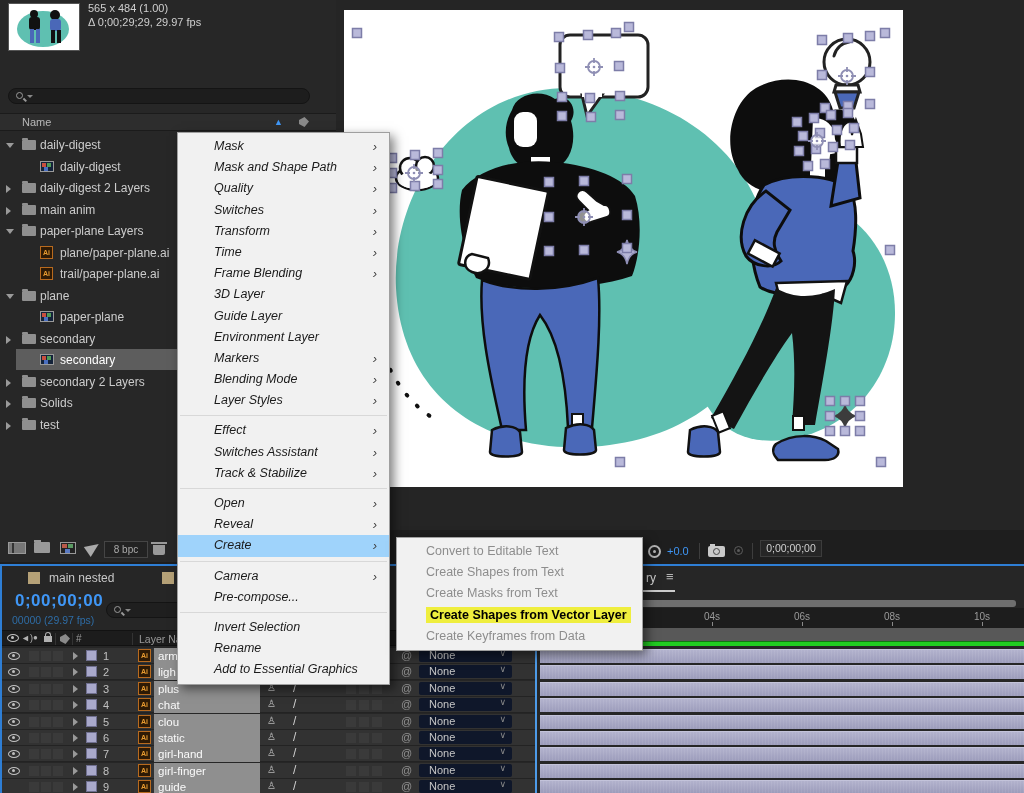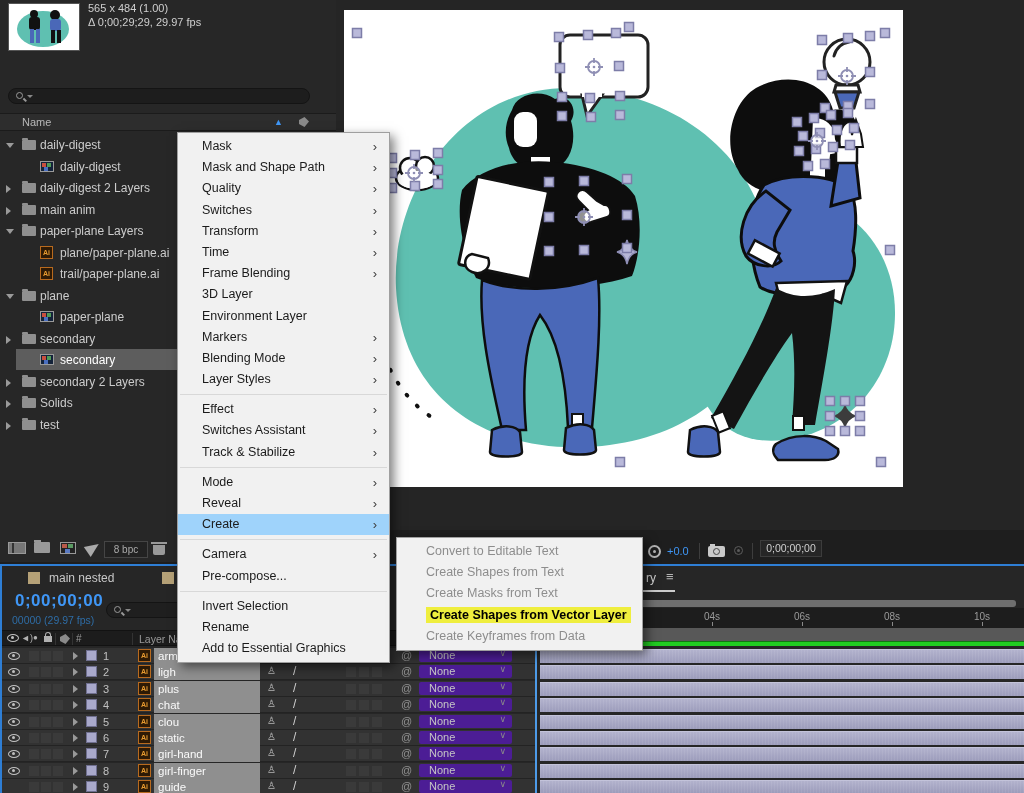--- a/index.html
+++ b/index.html
@@ -101,21 +101,21 @@
   .cellsw { position:absolute; width:10px; height:10px; top:3px; background:#3a3a3a; }
   .twirl { position:absolute; left:71px; top:4px; width:0; height:0; border-top:4px solid transparent; border-bottom:4px solid transparent; border-left:5px solid #999; }
   .swatch { position:absolute; left:84px; top:2px; width:11px; height:11px; background:#a9a9cb; border:1px solid #6f6f8f; }
   .lnum { position:absolute; left:101px; top:2px; width:16px; font-size:11px; color:#c0c0c0; }
   .lrow .aiic { left:136px; top:1px; }
   .lname { position:absolute; left:152px; top:0; width:106px; height:16px; background:#8f8f8f;
     color:#fafafa; font-size:11.5px; line-height:16px; padding-left:4px; white-space:nowrap; overflow:hidden; }
   .shy { position:absolute; left:265px; top:1px; font-size:10px; color:#b5b5b5; }
   .slash { position:absolute; left:291px; top:0px; font-size:12px; color:#d0d0d0; }
   .whip { position:absolute; left:399px; top:1px; font-size:11px; color:#909090; }
-  .nonebox { position:absolute; left:417px; top:1px; width:93px; height:13px; background:#4c1d95; border-radius:2px; }
+  .nonebox { position:absolute; left:417px; top:1px; width:93px; height:13px; background:#0f172a; border-radius:2px; }
   .nonebox .nv { position:absolute; left:10px; top:0; font-size:11px; color:#c5c5c5; line-height:13px; }
   .nonebox .chev { position:absolute; right:6px; top:-1px; font-size:9px; color:#8a8a8a; }
 
   
   .rytab { position:absolute; left:644px; top:5px; font-size:12px; color:#d5d5d5; }
   .ryunder { position:absolute; left:636px; top:24px; width:37px; height:2px; background:#cccccc; }
   .hamb { position:absolute; left:664px; top:3px; font-size:13px; color:#b5b5b5; }
   .hscroll { position:absolute; left:540px; top:34px; width:474px; height:7px; background:#6f6f6f; border-radius:3px; }
   .ruler { position:absolute; left:533px; top:42px; width:491px; height:20px; background:#1d1d1d; }
   .rlabel { position:absolute; top:3px; width:28px; text-align:center; font-size:10px; color:#9b9b9b; }
@@ -123,22 +123,22 @@
   .workarea { position:absolute; left:536px; top:62px; width:488px; height:13px; background:#585858; border-radius:2px; }
   .greenbar { position:absolute; left:536px; top:75px; width:488px; height:5px; background:#21cd21; border-top:1px solid #0f7a0f; }
   .tbar { position:absolute; left:538px; width:486px; height:14px; border-top:1px solid #c3c3da;
     background:repeating-linear-gradient(90deg, rgba(255,255,255,.07) 0 1px, rgba(0,0,0,0) 1px 3px),
                linear-gradient(#b2b2cd,#9c9cbb); }
   .cti { position:absolute; left:533px; top:78px; width:2px; height:149px; background:#4d9be8; }
 
   
   .cmenu { position:absolute; left:177px; top:132px; width:213px; background:#f1f1f1;
     border:1px solid #9f9f9f; box-shadow:4px 4px 10px rgba(0,0,0,.5); padding:3px 0; z-index:50; }
-  .mi { position:relative; height:21.2px; line-height:21.2px; padding-left:24px;
-    font-size:12.5px; color:#1b1b1b; white-space:nowrap; }
+  .mi { position:relative; height:21.2px; line-height:21.2px; padding-left:36px;
+    font-size:12.5px; color:#1b1b1b; white-space:nowrap;font-style:italic; }
   .mi .miarrow { position:absolute; right:12px; top:0; font-size:13px; color:#404040; }
   .mi.hl { background:#9fd3fb; }
   .msep { height:1px; background:#d8d8d8; margin:4px 2px; }
   .smenu { position:absolute; left:396px; top:537px; width:247px; background:#f1f1f1;
     border:1px solid #9f9f9f; box-shadow:4px 4px 10px rgba(0,0,0,.5); padding:3px 0; z-index:51; }
   .smi { height:21.2px; line-height:21.2px; padding-left:29px; font-size:12.5px; color:#8d8d8d; white-space:nowrap; }
   .smi.ylw { color:#000; font-weight:bold; }
   .smi.ylw .ylabel { background:#efee3e; padding:1px 4px; }
 </style>
 </head>
@@ -662,30 +662,31 @@
 
   <div class="cmenu">
     <div class="mi"><span>Mask</span><span class="miarrow">›</span></div>
     <div class="mi"><span>Mask and Shape Path</span><span class="miarrow">›</span></div>
     <div class="mi"><span>Quality</span><span class="miarrow">›</span></div>
     <div class="mi"><span>Switches</span><span class="miarrow">›</span></div>
     <div class="mi"><span>Transform</span><span class="miarrow">›</span></div>
     <div class="mi"><span>Time</span><span class="miarrow">›</span></div>
     <div class="mi"><span>Frame Blending</span><span class="miarrow">›</span></div>
     <div class="mi"><span>3D Layer</span></div>
+    <div class="mi"><span>Guide Layer</span></div>
     <div class="mi"><span>Environment Layer</span></div>
     <div class="mi"><span>Markers</span><span class="miarrow">›</span></div>
     <div class="mi"><span>Blending Mode</span><span class="miarrow">›</span></div>
     <div class="mi"><span>Layer Styles</span><span class="miarrow">›</span></div>
     <div class="msep"></div>
     <div class="mi"><span>Effect</span><span class="miarrow">›</span></div>
     <div class="mi"><span>Switches Assistant</span><span class="miarrow">›</span></div>
     <div class="mi"><span>Track &amp; Stabilize</span><span class="miarrow">›</span></div>
     <div class="msep"></div>
-    <div class="mi"><span>Mode</span><span class="miarrow">›</span></div>
+    <div class="mi"><span>Open</span><span class="miarrow">›</span></div>
     <div class="mi"><span>Reveal</span><span class="miarrow">›</span></div>
     <div class="mi hl"><span>Create</span><span class="miarrow">›</span></div>
     <div class="msep"></div>
     <div class="mi"><span>Camera</span><span class="miarrow">›</span></div>
     <div class="mi"><span>Pre-compose...</span></div>
     <div class="msep"></div>
     <div class="mi"><span>Invert Selection</span></div>
     <div class="mi"><span>Rename</span></div>
     <div class="mi"><span>Add to Essential Graphics</span></div>
   </div>

